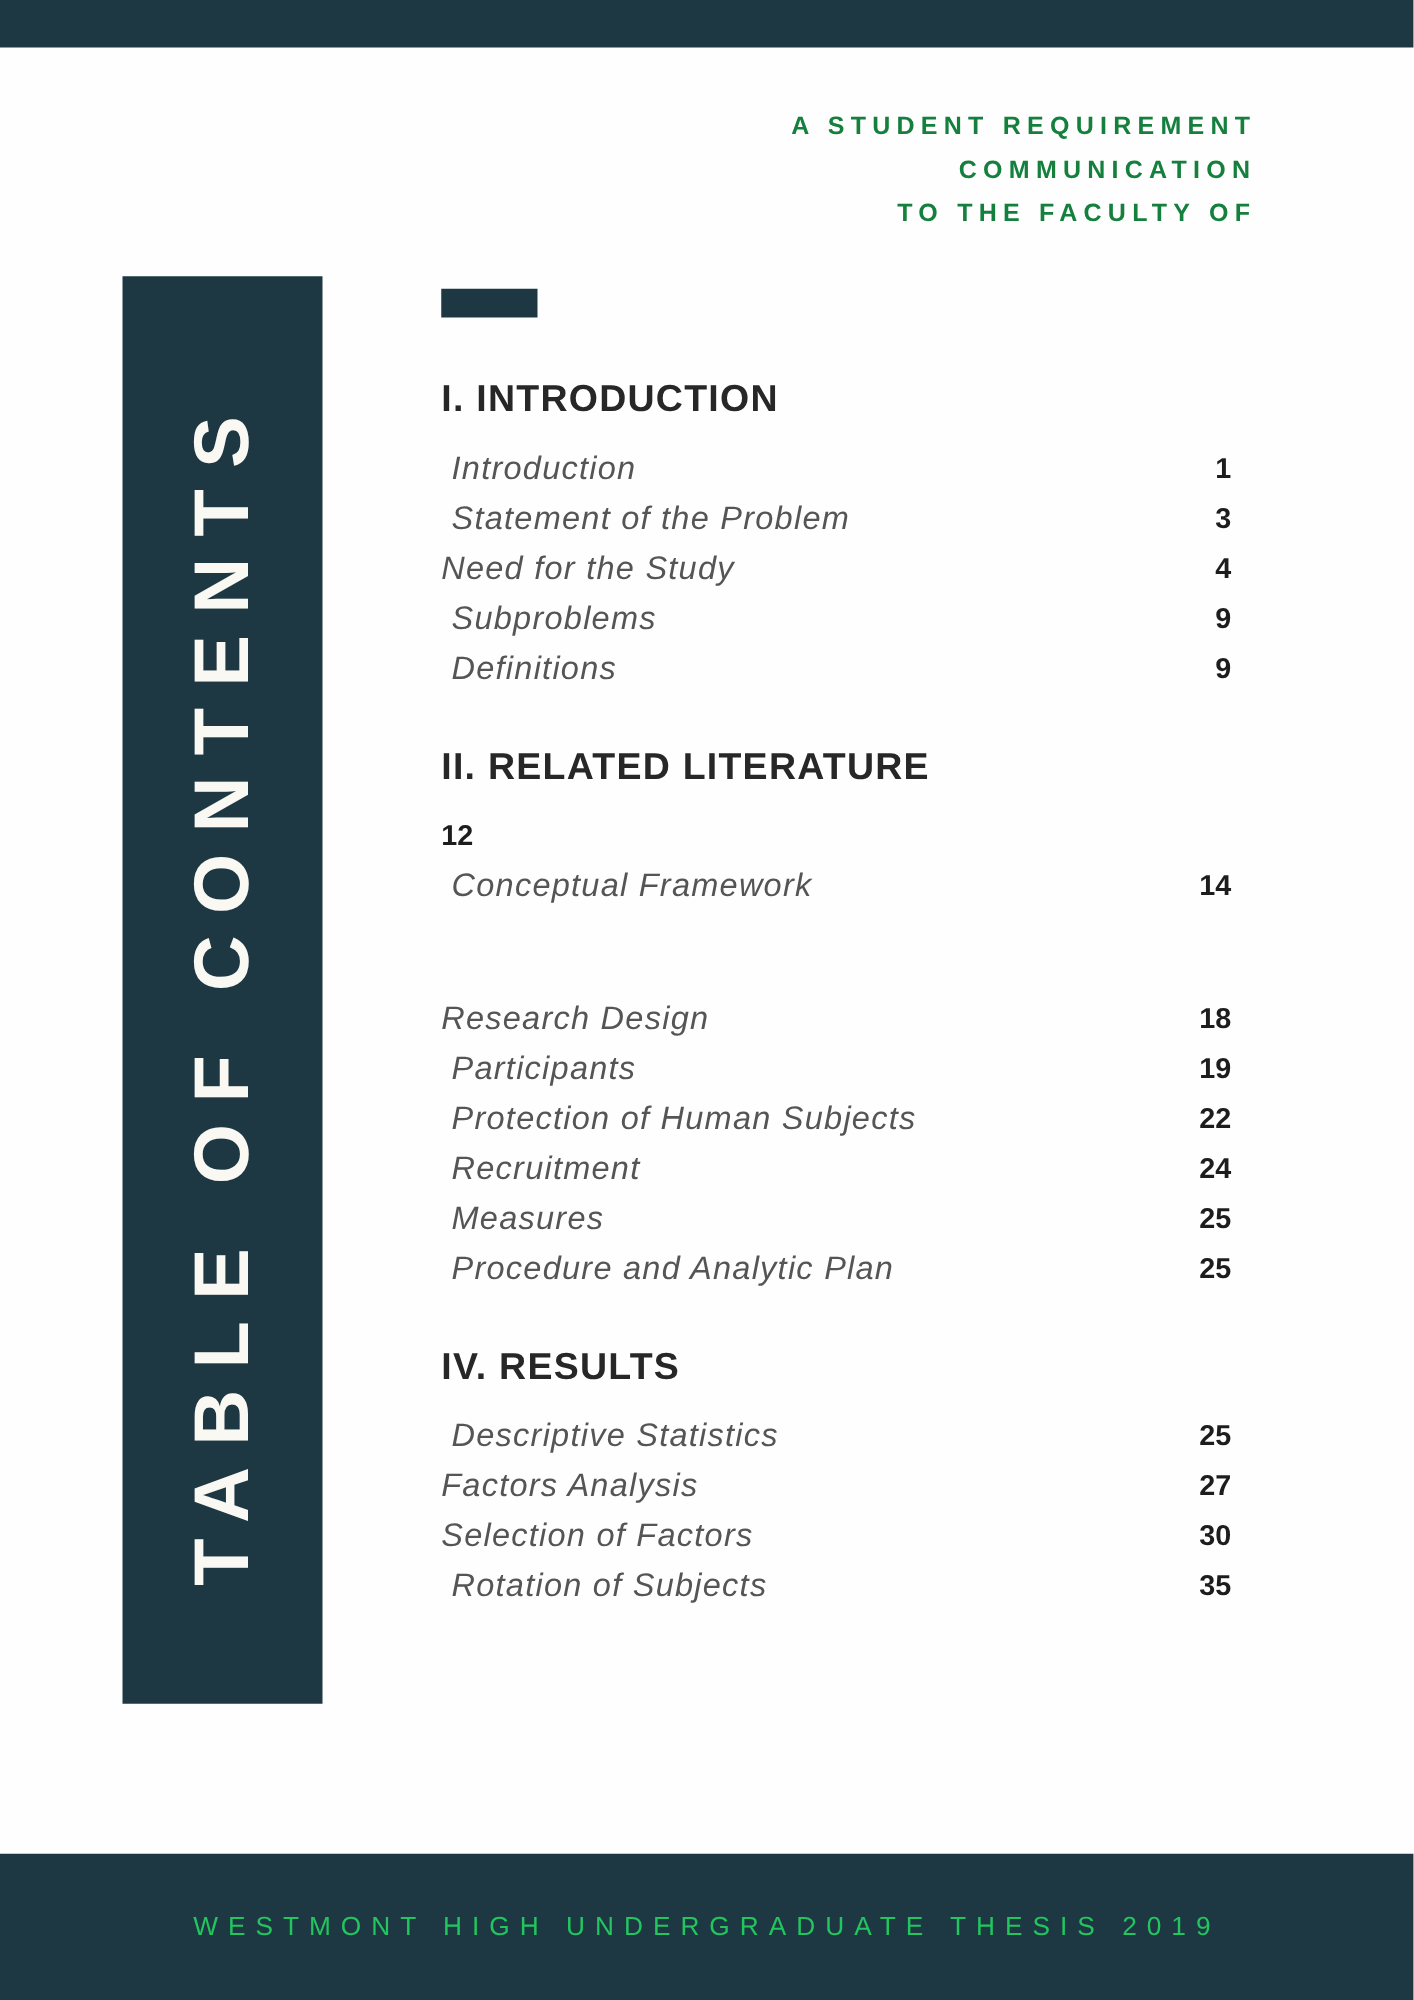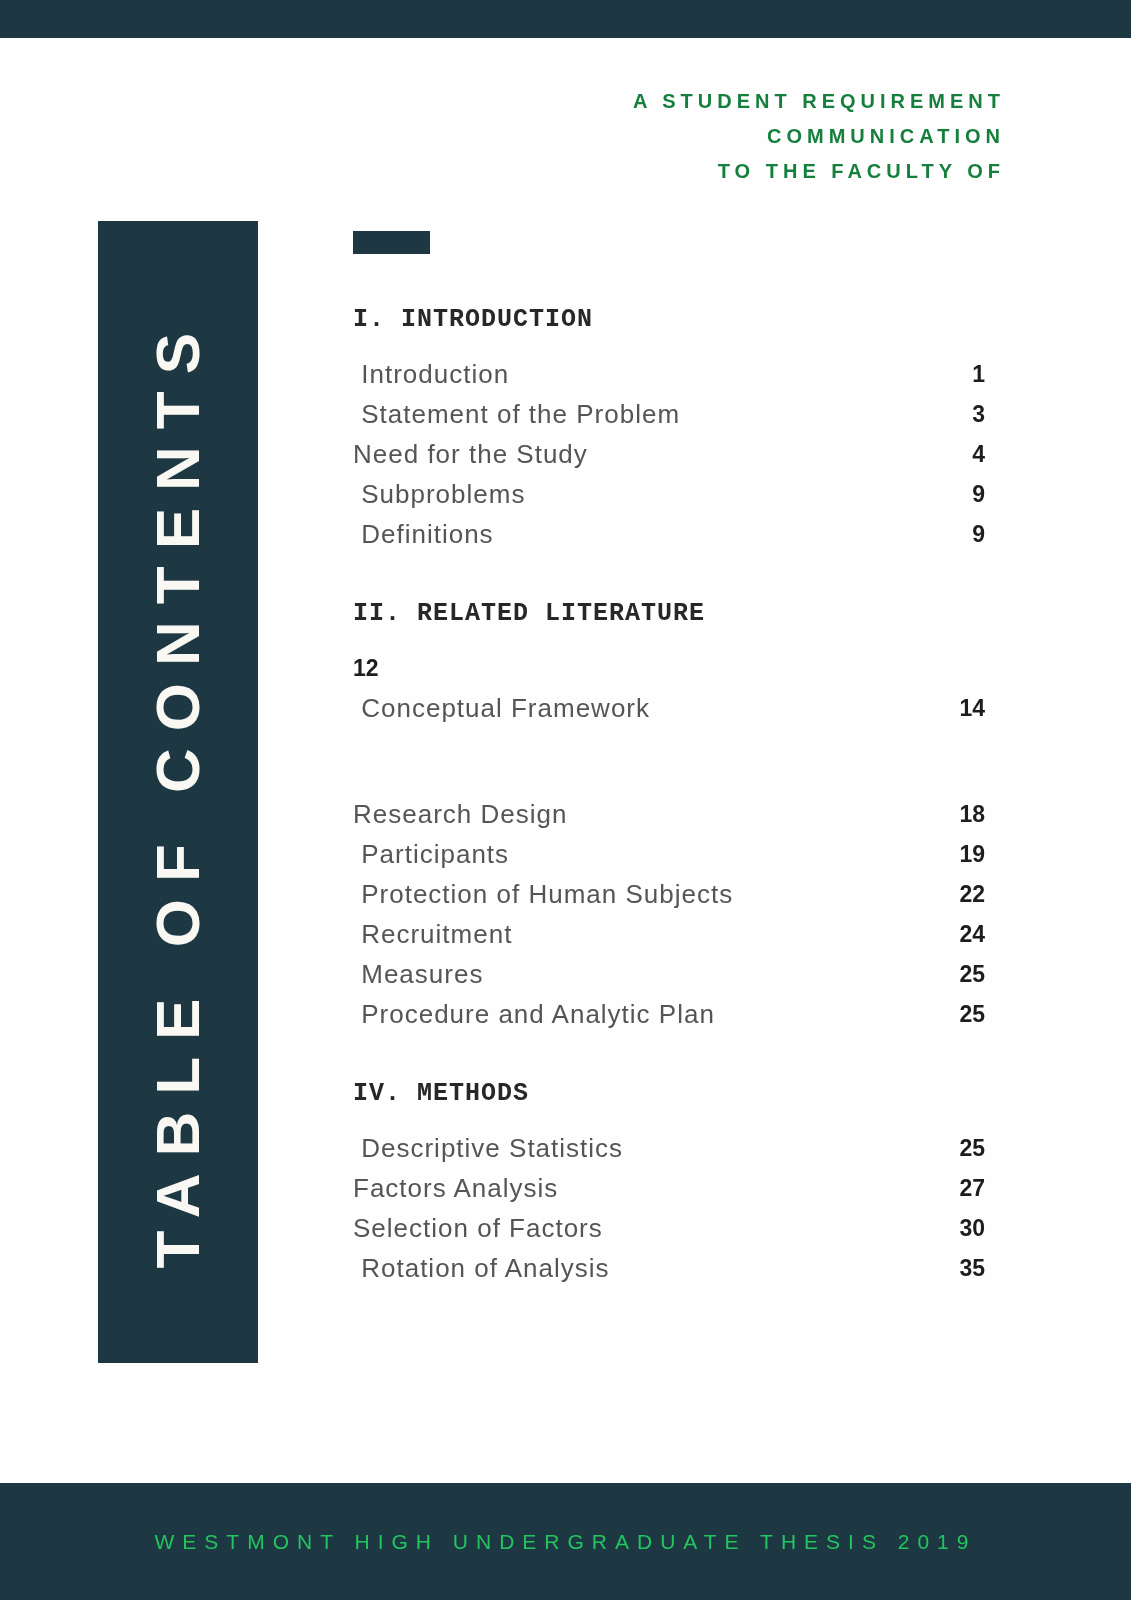--- a/index.html
+++ b/index.html
@@ -89,36 +89,36 @@
   .toc {
     position: absolute;
     left: 353px; top: 302px;
     width: 632px;
   }
   .toc-section { margin: 0; }
   .toc-section + .toc-section { margin-top: 42px; }
   .toc-section.gap-lg { margin-top: 66px; }
 
   .toc-heading {
-    font-size: 25px;
+    font-size: 30px;
     font-weight: 800;
     letter-spacing: 1px;
     line-height: 36px;
     color: #272727;
     margin-bottom: 16px;
     white-space: pre;
-    font-family: Liberation Mono, monospace;
   }
   .toc-row {
     height: 40px;
     display: flex;
     align-items: center;
     justify-content: space-between;
   }
   .toc-item-label {
+    font-style: italic;
     font-size: 26px;
     font-weight: 400;
     color: #555555;
     letter-spacing: 1px;
     white-space: pre;
   }
   .toc-item-page {
     font-size: 23px;
     font-weight: 800;
     color: #1d1d1d;
@@ -203,35 +203,35 @@
         <span class="toc-item-label"> Measures</span>
         <span class="toc-item-page">25</span>
       </div>
       <div class="toc-row">
         <span class="toc-item-label"> Procedure and Analytic Plan</span>
         <span class="toc-item-page">25</span>
       </div>
     </div>
 
     <div class="toc-section">
-      <div class="toc-heading">IV. METHODS</div>
+      <div class="toc-heading">IV. RESULTS</div>
       <div class="toc-row">
         <span class="toc-item-label"> Descriptive Statistics</span>
         <span class="toc-item-page">25</span>
       </div>
       <div class="toc-row">
         <span class="toc-item-label">Factors Analysis</span>
         <span class="toc-item-page">27</span>
       </div>
       <div class="toc-row">
         <span class="toc-item-label">Selection of Factors</span>
         <span class="toc-item-page">30</span>
       </div>
       <div class="toc-row">
-        <span class="toc-item-label"> Rotation of Analysis</span>
+        <span class="toc-item-label"> Rotation of Subjects</span>
         <span class="toc-item-page">35</span>
       </div>
     </div>
 
   </div>
 
   <div class="footer-bar">
     <div class="footer-text">WESTMONT HIGH UNDERGRADUATE THESIS 2019</div>
   </div>
 

